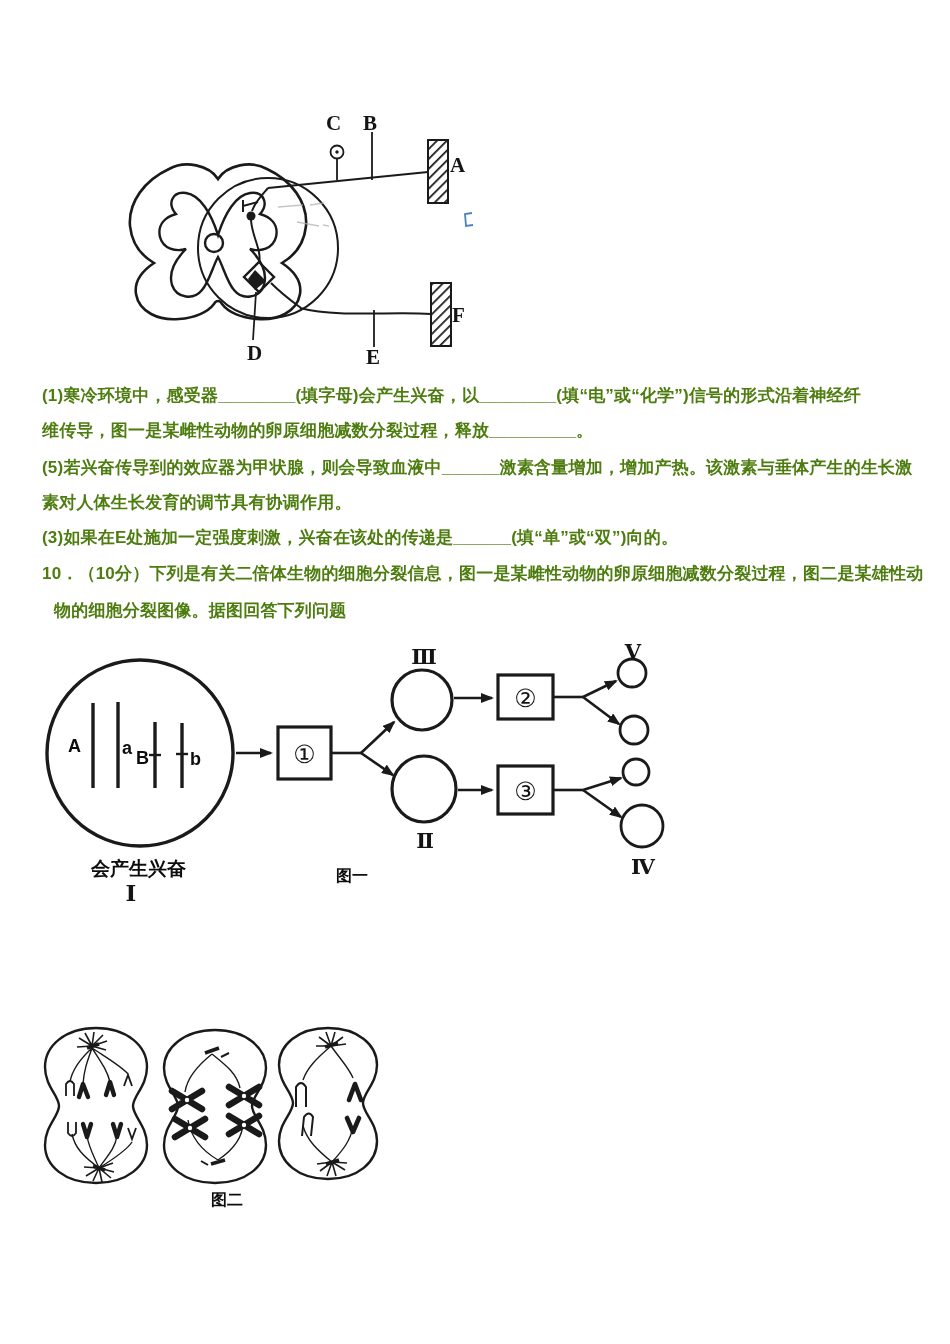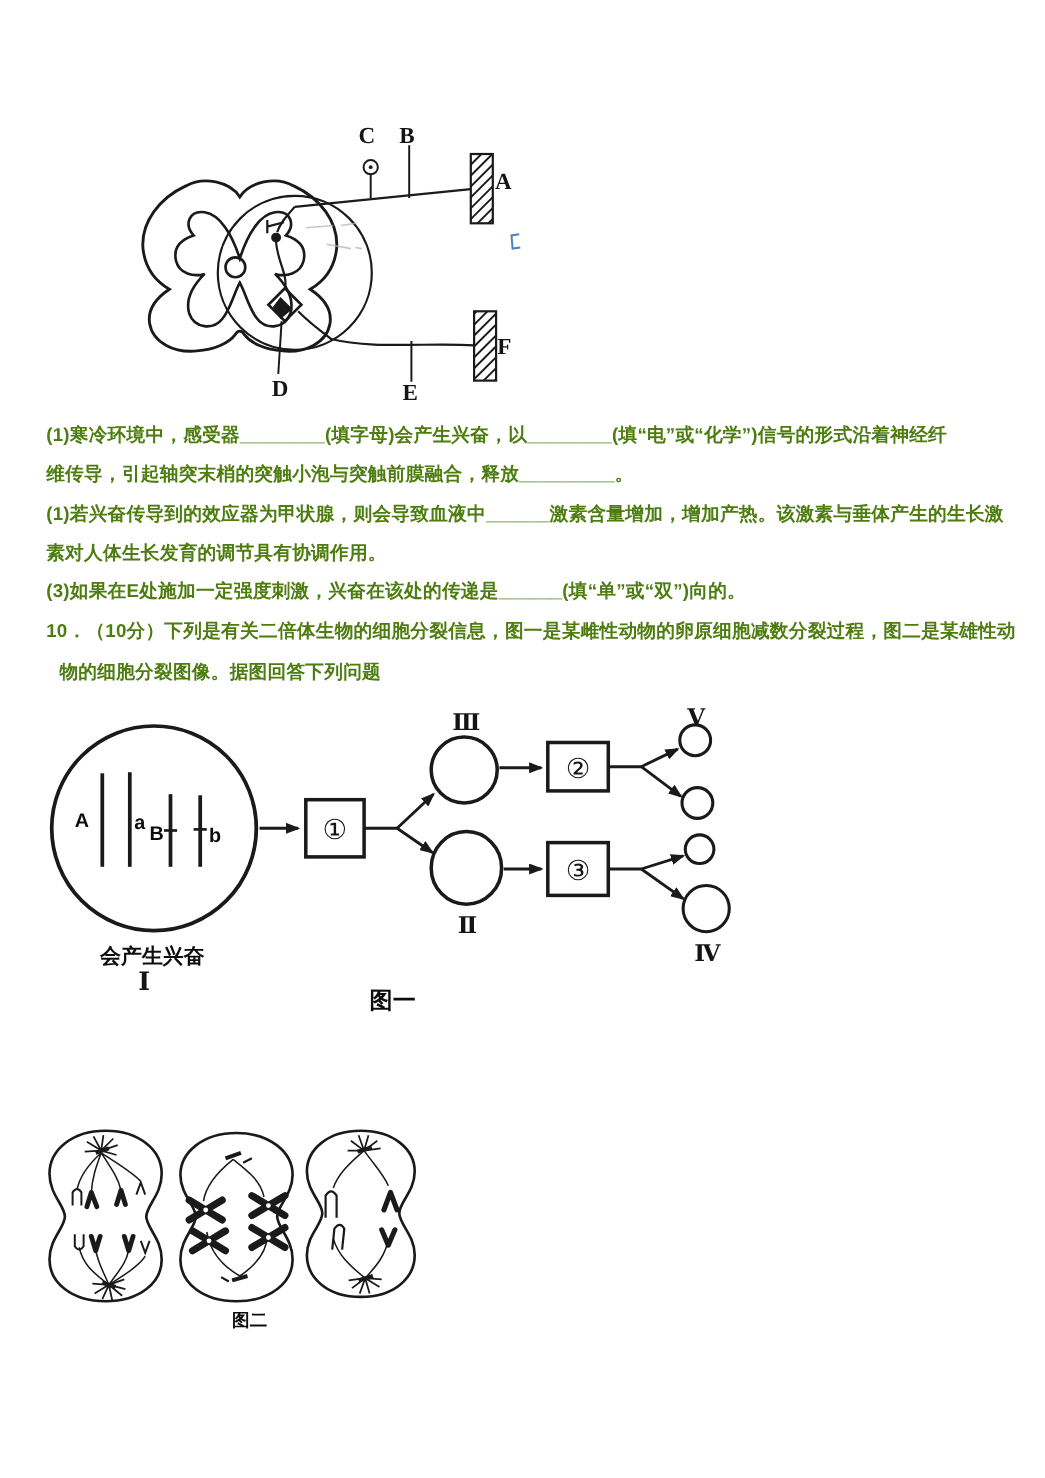--- a/index.html
+++ b/index.html
@@ -75,22 +75,22 @@
 
     <span class="lbl" style="left:326px;top:111px;font-size:21px;">C</span>
     <span class="lbl" style="left:363px;top:111px;font-size:21px;">B</span>
     <span class="lbl" style="left:450px;top:153px;font-size:21px;">A</span>
     <span class="lbl" style="left:452px;top:303px;font-size:21px;">F</span>
     <span class="lbl" style="left:366px;top:345px;font-size:21px;">E</span>
     <span class="lbl" style="left:247px;top:341px;font-size:21px;">D</span>
   </div>
 
   <div class="qline" style="top:386px;">(1)寒冷环境中，感受器________(填字母)会产生兴奋，以________(填“电”或“化学”)信号的形式沿着神经纤</div>
-  <div class="qline" style="top:421px;">维传导，引起轴突末梢的突触小泡与突触前膜融合，释放_________。</div>
-  <div class="qline" style="top:458px;">(1)若兴奋传导到的效应器为甲状腺，则会导致血液中______激素含量增加，增加产热。该激素与垂体产生的生长激</div>
+  <div class="qline" style="top:421px;">维传导，图一是某雌性动物的卵原细胞减数分裂过程，释放_________。</div>
+  <div class="qline" style="top:458px;">(5)若兴奋传导到的效应器为甲状腺，则会导致血液中______激素含量增加，增加产热。该激素与垂体产生的生长激</div>
   <div class="qline" style="top:493px;">素对人体生长发育的调节具有协调作用。</div>
   <div class="qline" style="top:528px;">(3)如果在E处施加一定强度刺激，兴奋在该处的传递是______(填“单”或“双”)向的。</div>
 
   <div class="qline" style="top:564px;">10．（10分）下列是有关二倍体生物的细胞分裂信息，图一是某雌性动物的卵原细胞减数分裂过程，图二是某雄性动</div>
   <div class="qline" style="top:601px;margin-left:12px;">物的细胞分裂图像。据图回答下列问题</div>
 
   <div>
     <svg style="left:40px;top:630px;" width="640" height="300" viewBox="0 0 640 300">
       <defs>
         <marker id="ah" markerUnits="userSpaceOnUse" markerWidth="13" markerHeight="10" refX="11" refY="5" orient="auto">
@@ -142,21 +142,21 @@
     <span class="lbl" style="left:498px;top:684px;width:55px;text-align:center;font-size:25px;font-weight:normal;">②</span>
     <span class="lbl" style="left:498px;top:777px;width:55px;text-align:center;font-size:25px;font-weight:normal;">③</span>
 
     <span class="lbl" style="left:406px;top:644px;width:36px;text-align:center;font-size:21px;">Ⅲ</span>
     <span class="lbl" style="left:410px;top:828px;width:30px;text-align:center;font-size:21px;">Ⅱ</span>
     <span class="lbl" style="left:622px;top:639px;width:22px;text-align:center;font-size:21px;">Ⅴ</span>
     <span class="lbl" style="left:628px;top:854px;width:30px;text-align:center;font-size:21px;">Ⅳ</span>
     <span class="lbl" style="left:118px;top:879px;width:26px;text-align:center;font-size:23px;">Ⅰ</span>
 
     <span class="lbl cn" style="left:91px;top:856px;font-size:19px;">会产生兴奋</span>
-    <span class="lbl cn" style="left:336px;top:895px;font-size:21px;">图一</span>
+    <span class="lbl cn" style="left:336px;top:866px;font-size:16px;">图一</span>
   </div>
 
   <div>
     <svg style="left:35px;top:1022px;" width="370" height="200" viewBox="0 0 370 200">
 
       <g>
         <path class="ink" stroke-width="2.4" d="M 61,6 C 92,6 112,24 112,45 C 112,64 98,74 98,84 C 98,94 112,104 112,123
              C 112,144 92,161 61,161 C 30,161 10,144 10,123 C 10,104 24,94 24,84
              C 24,74 10,64 10,45 C 10,24 30,6 61,6 Z"></path>
 

